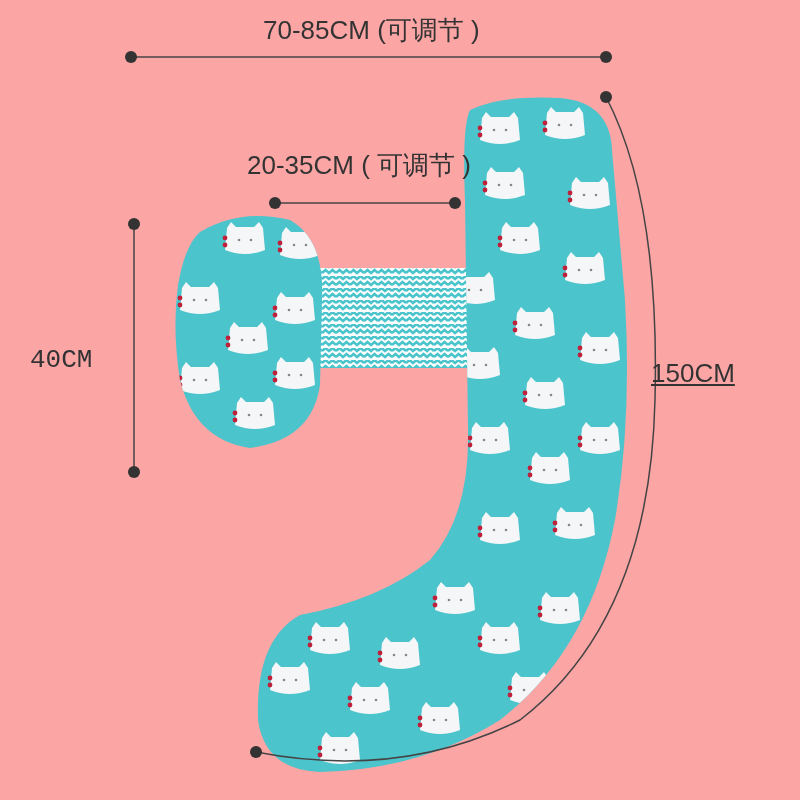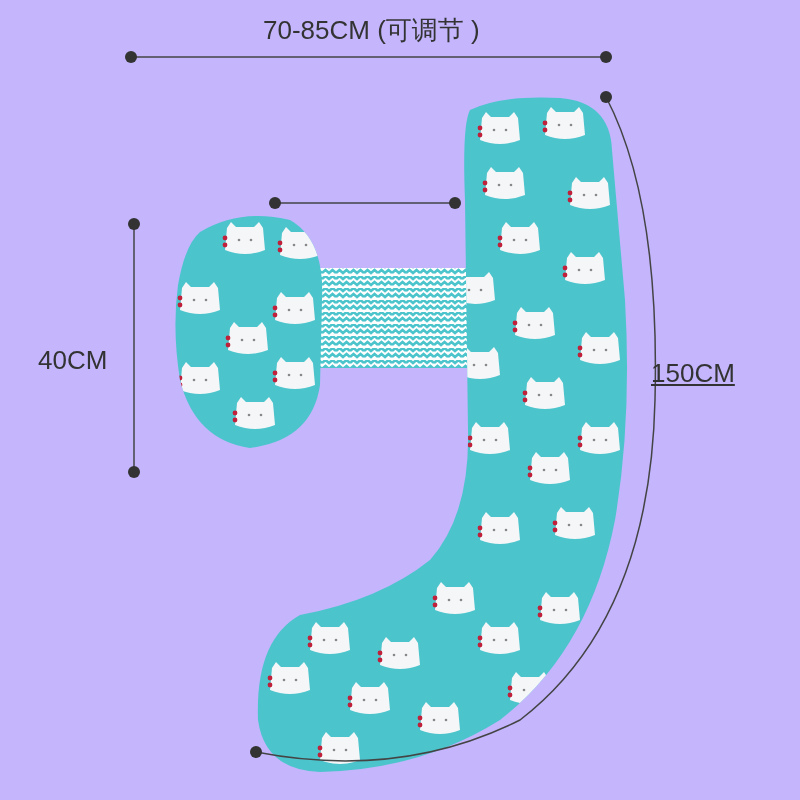--- a/index.html
+++ b/index.html
@@ -1,16 +1,16 @@
 <!DOCTYPE html>
 <html><head>
 <meta charset="utf-8">
 <style>
   html, body { margin:0; padding:0; background:#ffffff; }
-  .stage { position:relative; width:800px; height:800px; overflow:hidden; background:#c4b5fd; font-family:"Liberation Sans", sans-serif; }
+  .stage { position:relative; width:800px; height:800px; overflow:hidden; background:#fca5a5; font-family:"Liberation Sans", sans-serif; }
   .stage svg.art { position:absolute; left:0; top:0; }
   .label { position:absolute; color:#333333; font-size:26px; line-height:1; white-space:nowrap; font-family:"Liberation Sans", "DejaVu Sans", sans-serif; }
 </style>
 </head>
 <body>
 
 <div class="stage">
   <svg class="art" width="800" height="800" viewBox="0 0 800 800">
     <defs>
       <pattern id="zig" width="14" height="12" patternUnits="userSpaceOnUse">
@@ -93,15 +93,16 @@
       <circle cx="275" cy="203" r="6"></circle>
         <circle cx="455" cy="203" r="6"></circle>
       <circle cx="134" cy="224" r="6"></circle>
         <circle cx="134" cy="472" r="6"></circle>
       <circle cx="606" cy="97" r="6"></circle>
         <circle cx="256" cy="752" r="6"></circle>
     </g>
   </svg>
 
   <div class="label" style="left:263px; top:17px;">70-85CM (可调节 )</div>
-  <div class="label" style="left:38px; top:347px;">40CM</div>
+  <div class="label" style="left:247px; top:152px;">20-35CM ( 可调节 )</div>
+  <div class="label" style="left:30px; top:347px;font-family:Liberation Mono, monospace;">40CM</div>
   <div class="label" style="left:651px; top:360px;text-decoration:underline;">150CM</div>
 </div>
 
 </body></html>

